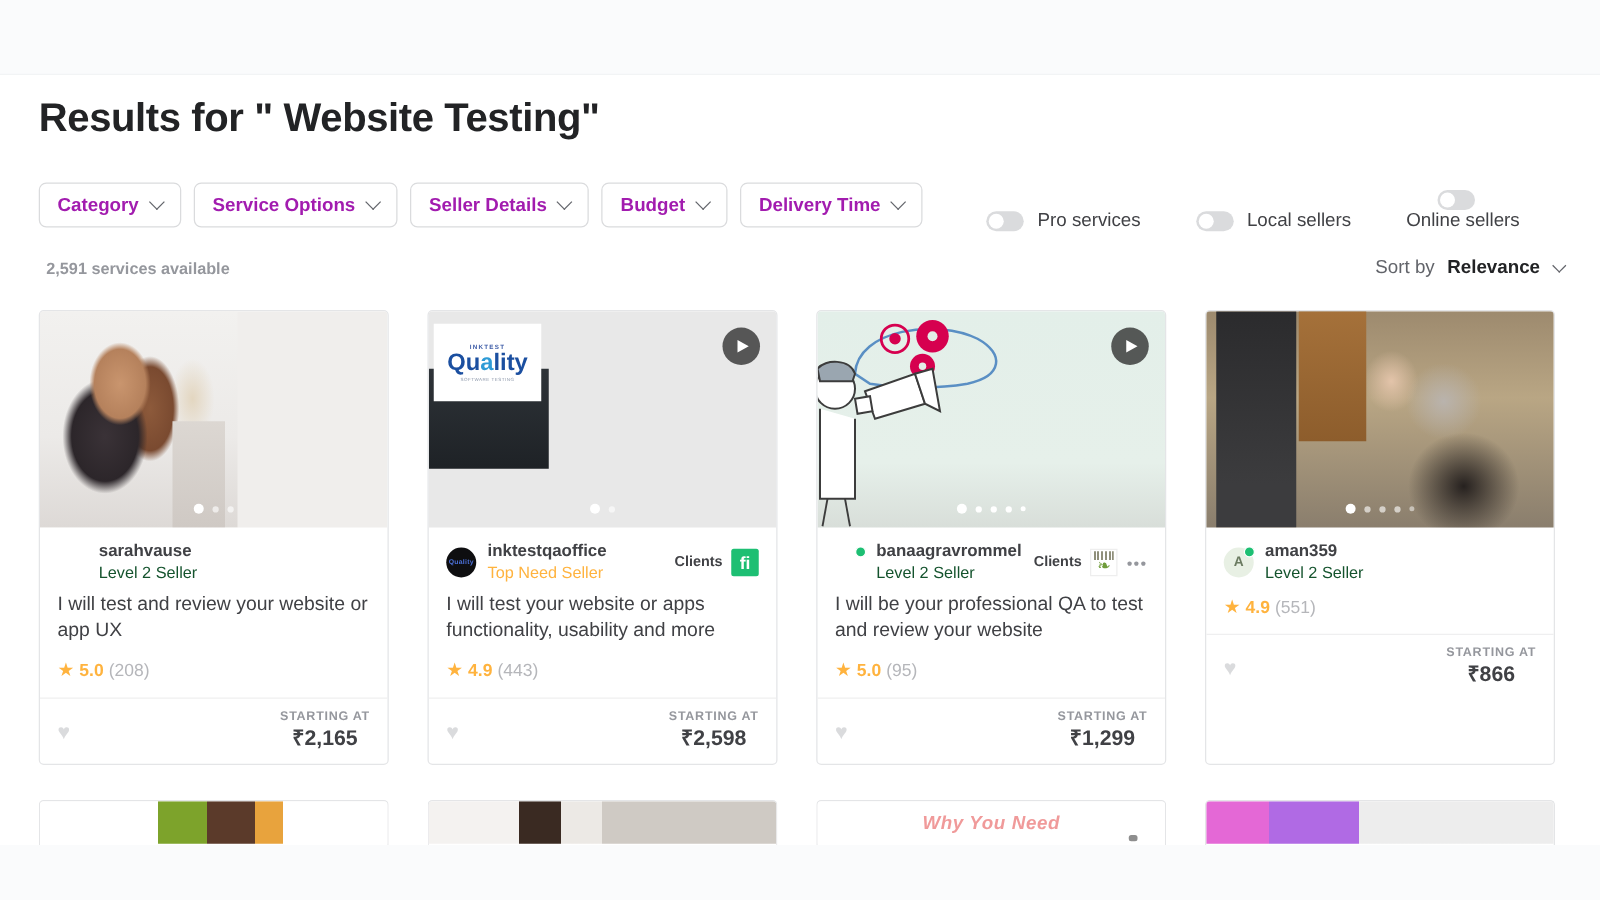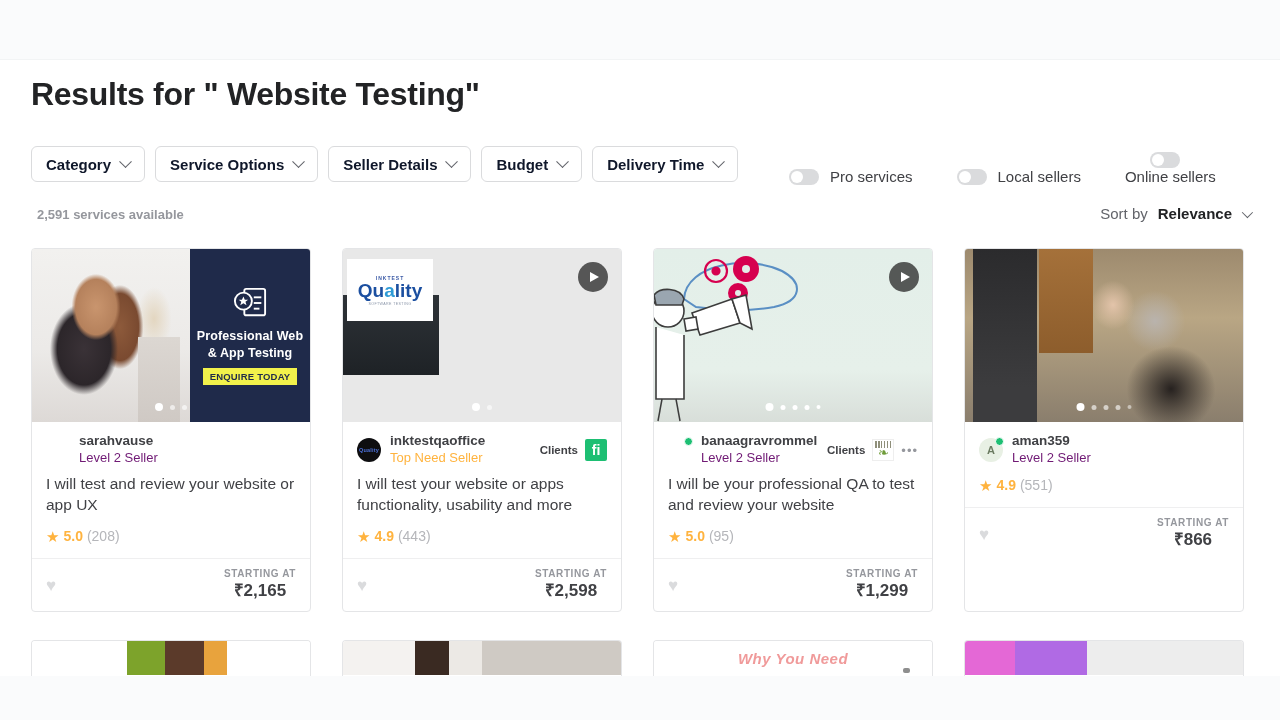--- a/index.html
+++ b/index.html
@@ -30,21 +30,21 @@
   
   .filter-bar {
     position: absolute; left: 31px; top: 146px;
     display: flex; align-items: center;
   }
   .filter-chip {
     display: flex; align-items: center; gap: 10px;
     height: 36px; padding: 0 14px;
     border: 1px solid #dadbdd; border-radius: 6px;
     background: #fff; margin-right: 10px;
-    font-size: 15px; font-weight: bold; color: #0f172a;
+    font-size: 15px; font-weight: bold; color: #a21caf;
     cursor: pointer; white-space: nowrap;
   }
   .chev {
     width: 9px; height: 9px;
     border-right: 1.6px solid #62646a;
     border-bottom: 1.6px solid #62646a;
     transform: rotate(45deg) translate(-2px,-2px);
   }
 
   
@@ -208,21 +208,21 @@
   .av3 { background: linear-gradient(160deg,#cdbfa6 0%, #6f5c3f 50%, #2e2a22 100%); }
   .av4 { background: #e8f0e4; display:flex; align-items:center; justify-content:center; }
   .av4 span { font-size: 11px; color: #6b7b61; font-weight: bold; }
   .online {
     position: absolute; right: -1px; top: -1px;
     width: 9px; height: 9px; border-radius: 50%;
     background: #1dbf73; border: 1.5px solid #fff;
   }
   .seller-names { display: flex; flex-direction: column; justify-content: center; }
   .seller-name { font-size: 13.5px; font-weight: bold; color: #404145; line-height: 1.25; }
-  .seller-level { font-size: 13px; color: #701a75; line-height: 1.3; }
+  .seller-level { font-size: 13px; color: #14532d; line-height: 1.3; }
   .seller-level.top-rated { color: #ffb33e; }
 
   .clients-wrap {
     margin-left: auto; display: flex; align-items: center; gap: 7px;
   }
   .clients-label { font-size: 11.5px; font-weight: bold; color: #404145; }
   .client-badge-fi {
     width: 22px; height: 22px; background: #1dbf73; border-radius: 2px;
     display: flex; align-items: center; justify-content: center;
     font-size: 14px; font-weight: bold; color: #fff; line-height: 1;
@@ -354,32 +354,20 @@
     <span class="sort-by">Sort by</span>
     <span class="sort-val">Relevance</span>
     <span class="sort-chev"></span>
   </div>
 
   <div class="grid">
 
     <div class="card">
       <div class="thumb thumb-1">
         <div class="photo-left"></div>
-        <div class="navy-panel">
-          <svg class="doc-icon" viewBox="0 0 40 36">
-            <rect x="14" y="3" width="22" height="28" rx="2" fill="none" stroke="#fff" stroke-width="2"></rect>
-            <line x1="24" y1="12" x2="32" y2="12" stroke="#fff" stroke-width="2"></line>
-            <line x1="24" y1="18" x2="32" y2="18" stroke="#fff" stroke-width="2"></line>
-            <line x1="24" y1="24" x2="30" y2="24" stroke="#fff" stroke-width="2"></line>
-            <circle cx="13" cy="16" r="9" fill="#1f2a4a" stroke="#fff" stroke-width="2"></circle>
-            <polygon points="13,11 14.5,14.5 18,14.5 15.2,16.8 16.3,20.3 13,18.2 9.7,20.3 10.8,16.8 8,14.5 11.5,14.5" fill="#fff"></polygon>
-          </svg>
-          <div class="navy-text">Professional Web &amp; App Testing</div>
-          <div class="enquire">ENQUIRE TODAY</div>
-        </div>
         <div class="dots">
           <span class="dot active"></span>
           <span class="dot"></span>
           <span class="dot"></span>
         </div>
       </div>
       <div class="card-body">
         <div class="seller-row">
           <span class="avatar">
             <span class="av-inner av1"></span>

